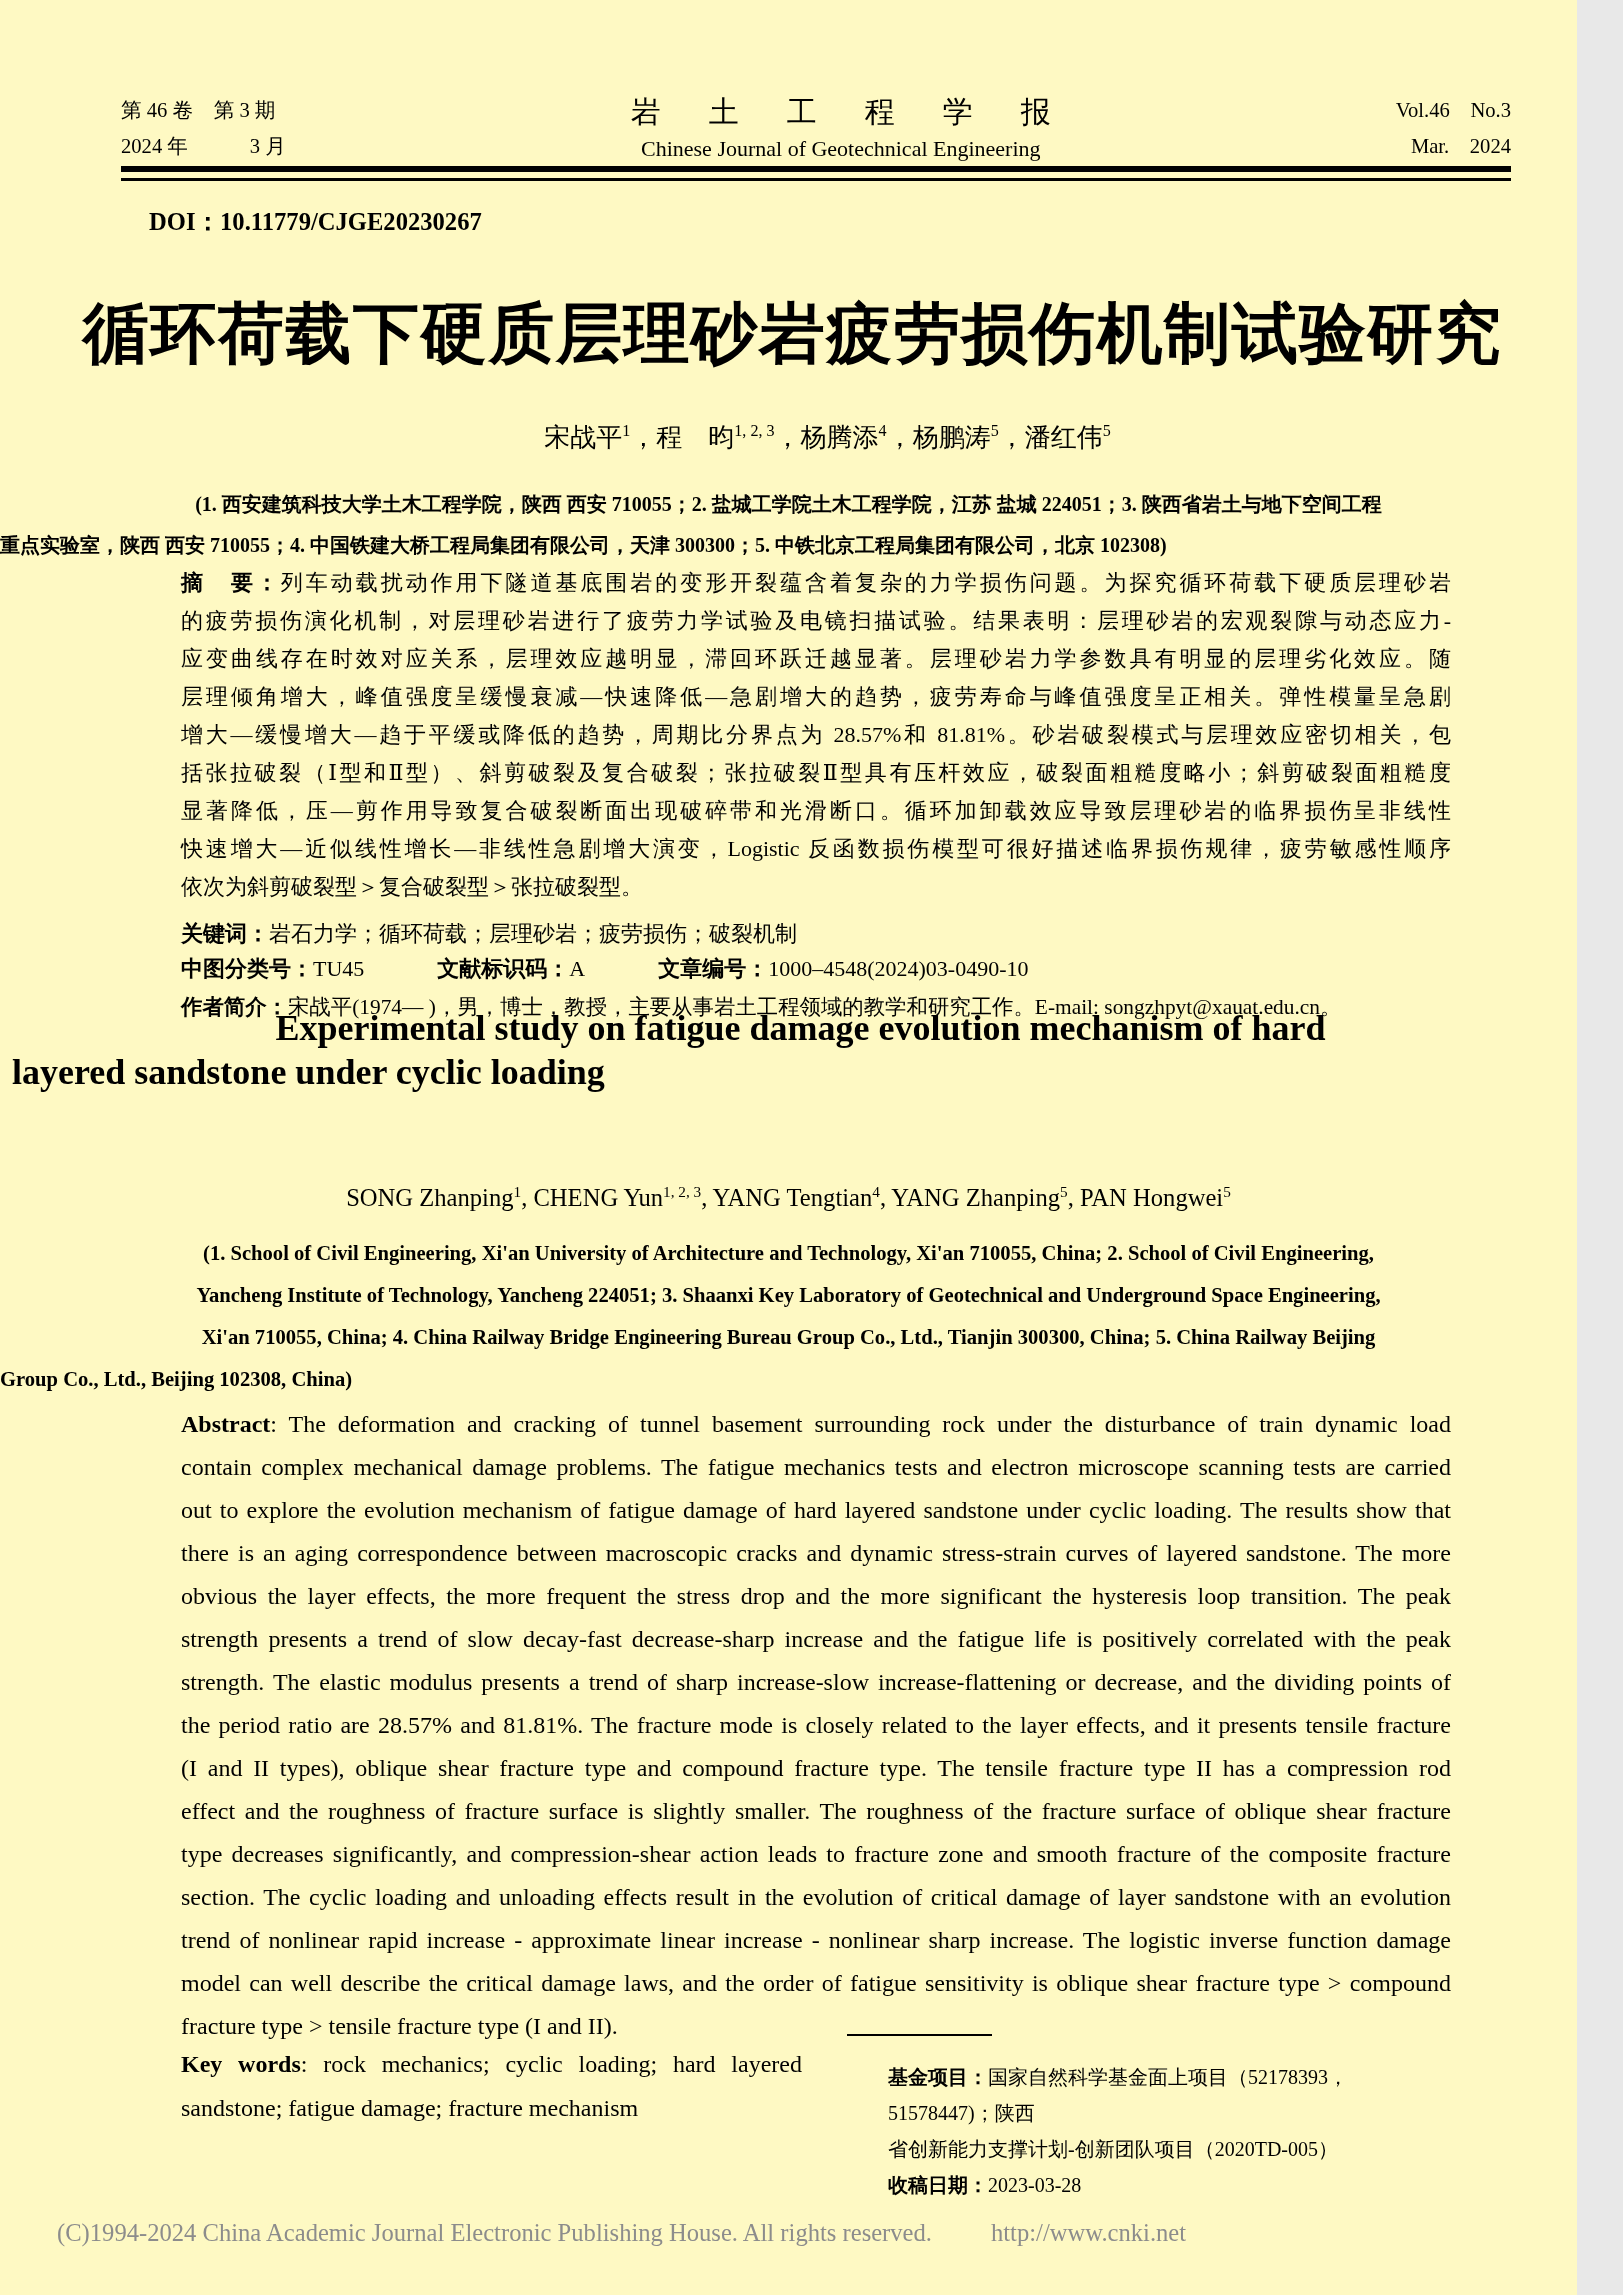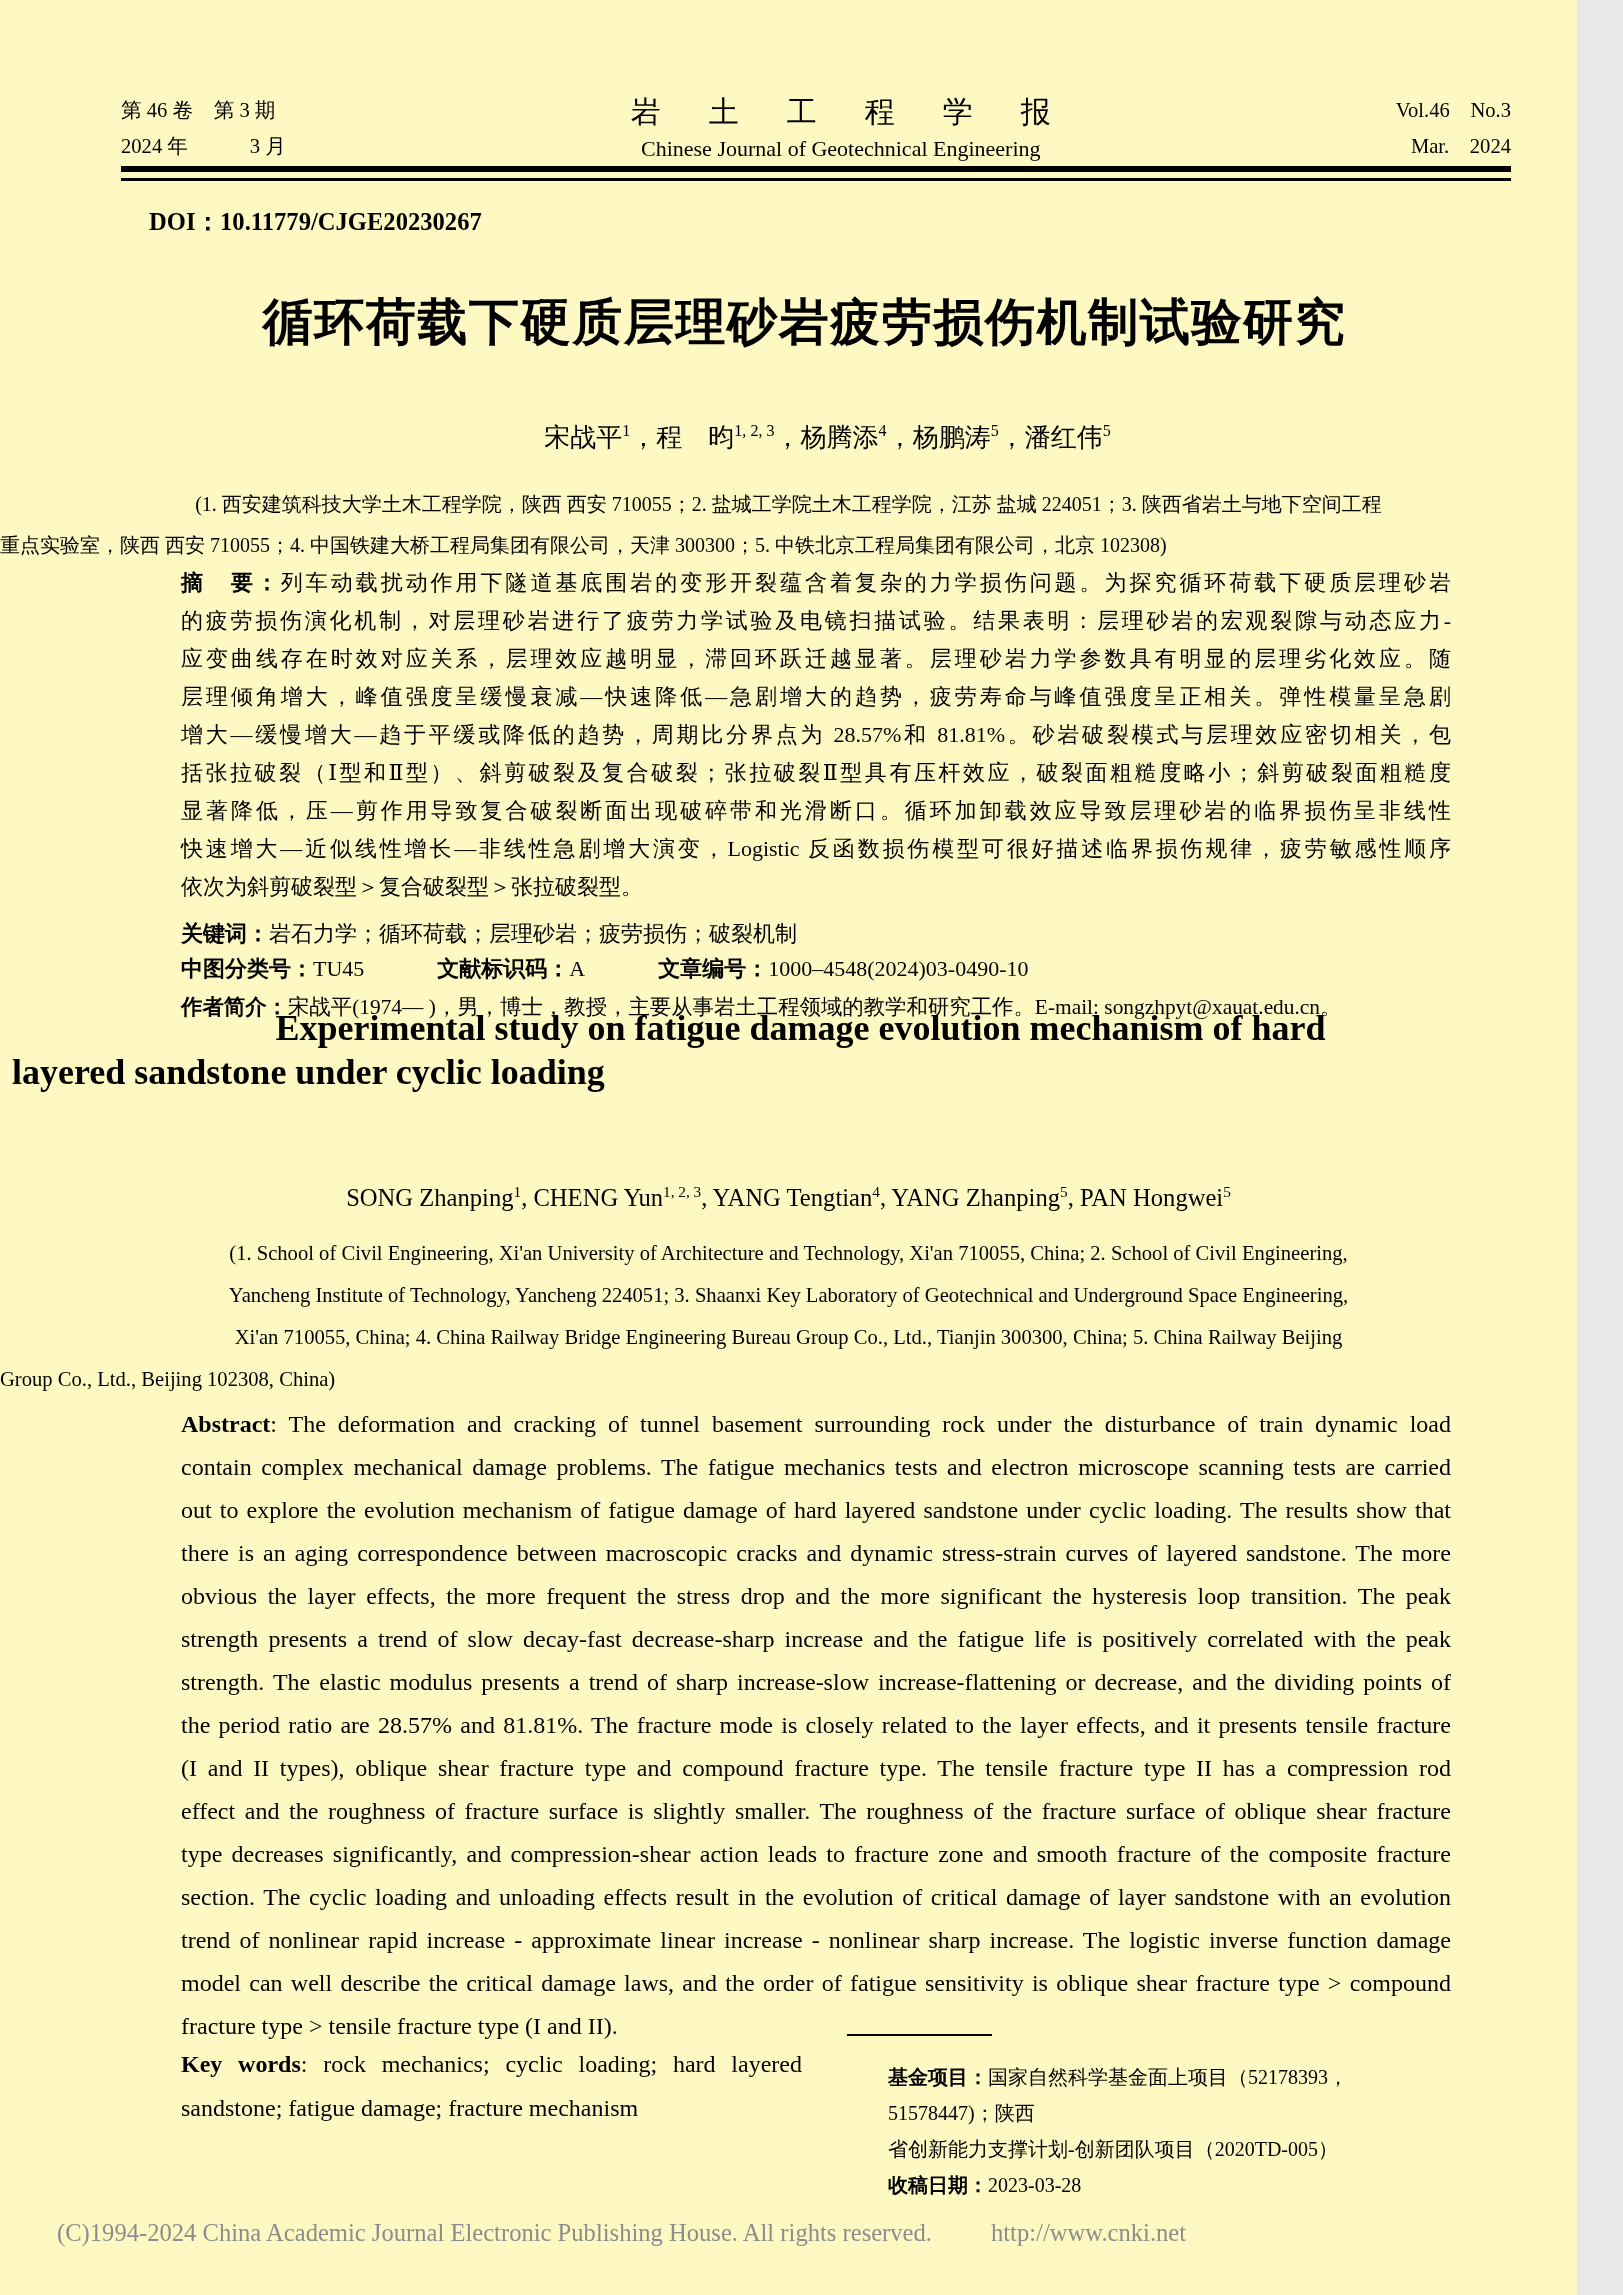--- a/index.html
+++ b/index.html
@@ -15,26 +15,26 @@
   .hdr{position:absolute;top:92px;left:121px;width:1390px;display:flex;justify-content:space-between;align-items:flex-start;}
   .hdr-left{font-size:20.6px;line-height:36px;white-space:nowrap;}
   .hdr-center{text-align:center;flex:1;}
   .jr-cn{font-size:30px;line-height:40px;letter-spacing:48px;text-indent:48px;white-space:nowrap;}
   .jr-en{font-size:22px;line-height:33px;}
   .hdr-right{font-size:20.6px;line-height:36px;text-align:right;white-space:nowrap;}
   .rule1{position:absolute;top:166px;left:121px;width:1390px;height:5.5px;background:#000;}
   .rule2{position:absolute;top:178px;left:121px;width:1390px;height:3.2px;background:#000;}
   
   .doi{position:absolute;top:205px;left:149px;font-size:24.6px;font-weight:bold;}
-  .title-cn{position:absolute;top:289px;left:16px;width:100%;text-align:center;
-    font-family:Liberation Sans, sans-serif;font-weight:bold;font-size:50px;letter-spacing:1.6px;}
+  .title-cn{position:absolute;top:289px;left:4px;width:100%;text-align:center;
+    font-family:Liberation Sans, sans-serif;font-weight:bold;font-size:66px;letter-spacing:1.6px;}
   .authors-cn{position:absolute;top:420px;left:0;width:100%;text-align:center;font-size:26px;padding-left:39px;}
   .authors-cn sup,.authors-en sup{font-size:0.62em;vertical-align:super;line-height:0;}
   .affil-cn{position:absolute;top:484px;left:0;width:100%;font-size:20px;line-height:41px;}
-  .center .tl{text-align:center;text-align-last:center;}
+  .center .tl{text-align:center;text-align-last:center;font-weight:bold;}
   
   .tl{text-align:justify;text-align-last:justify;}
   .tl.last{text-align-last:left;}
   
   .abs-cn{position:absolute;top:564px;left:181px;width:1270px;font-size:22px;line-height:38px;}
   .kw-cn{position:absolute;top:915px;left:181px;width:1270px;font-size:22px;line-height:38px;}
   .meta-cn{position:absolute;top:950px;left:181px;width:1270px;font-size:22px;line-height:38px;white-space:nowrap;}
   .meta-cn .seg{margin-right:73px;}
   .meta-cn .seg:last-child{margin-right:12px;}
   .bio-cn{position:absolute;top:988px;left:181px;width:1270px;font-size:21.4px;line-height:38px;}

